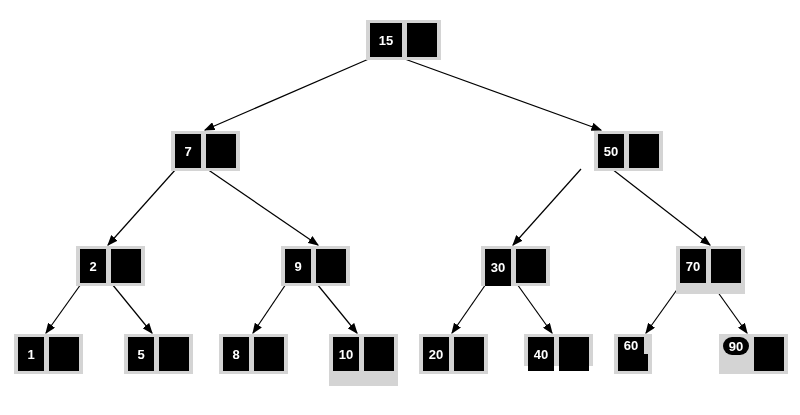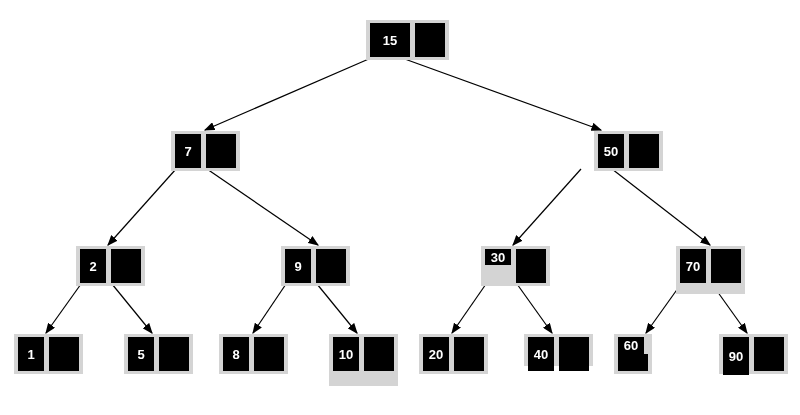--- a/index.html
+++ b/index.html
@@ -77,21 +77,21 @@
         <line x1="317" y1="284" x2="357" y2="333" stroke="#000000" stroke-width="1.2" marker-end="url(#arrowhead)"></line>
         <line x1="486" y1="284" x2="452" y2="333" stroke="#000000" stroke-width="1.2" marker-end="url(#arrowhead)"></line>
         <line x1="517" y1="284" x2="552" y2="333" stroke="#000000" stroke-width="1.2" marker-end="url(#arrowhead)"></line>
         <line x1="681" y1="284" x2="646" y2="333" stroke="#000000" stroke-width="1.2" marker-end="url(#arrowhead)"></line>
         <line x1="712" y1="284" x2="747" y2="333" stroke="#000000" stroke-width="1.2" marker-end="url(#arrowhead)"></line>
       </g>
   </svg>
 
   <div id="nodes-layer">
       <div class="tree-node" style="left: 366px; top: 20px; height: 40px;">
-        <div class="node-cell key-cell" style="width: 40px; height: 34px; text-align: right;">15</div>
+        <div class="node-cell key-cell" style="width: 32px; height: 34px; text-align: right;">15</div>
         <div class="cell-gap"></div>
         <div class="node-cell empty-cell" style="width: 30px; height: 34px;"></div>
       </div>
       <div class="tree-node" style="left: 171px; top: 131px; height: 40px;">
         <div class="node-cell key-cell" style="width: 26px; height: 34px;">7</div>
         <div class="cell-gap"></div>
         <div class="node-cell empty-cell" style="width: 30px; height: 34px;"></div>
       </div>
       <div class="tree-node" style="left: 576px; top: 131px; height: 40px; margin-left: 18px;">
         <div class="node-cell key-cell" style="width: 26px; height: 34px;">50</div>
@@ -102,21 +102,21 @@
         <div class="node-cell key-cell" style="width: 26px; height: 34px;">2</div>
         <div class="cell-gap"></div>
         <div class="node-cell empty-cell" style="width: 30px; height: 34px;"></div>
       </div>
       <div class="tree-node" style="left: 281px; top: 246px; height: 40px;">
         <div class="node-cell key-cell" style="width: 26px; height: 34px;">9</div>
         <div class="cell-gap"></div>
         <div class="node-cell empty-cell" style="width: 30px; height: 34px;"></div>
       </div>
       <div class="tree-node" style="left: 481px; top: 246px; height: 40px;">
-        <div class="node-cell key-cell" style="width: 26px; height: 16px;">30</div>
+        <div class="node-cell key-cell" style="width: 26px; height: 37px;">30</div>
         <div class="cell-gap"></div>
         <div class="node-cell empty-cell" style="width: 30px; height: 34px;"></div>
       </div>
       <div class="tree-node" style="left: 676px; top: 246px; height: 48px;">
         <div class="node-cell key-cell" style="width: 26px; height: 34px;">70</div>
         <div class="cell-gap"></div>
         <div class="node-cell empty-cell" style="width: 30px; height: 34px;"></div>
       </div>
       <div class="tree-node" style="left: 14px; top: 334px; height: 40px;">
         <div class="node-cell key-cell" style="width: 26px; height: 34px;">1</div>
@@ -147,19 +147,19 @@
         <div class="node-cell key-cell" style="width: 26px; height: 34px;">40</div>
         <div class="cell-gap"></div>
         <div class="node-cell empty-cell" style="width: 30px; height: 34px;"></div>
       </div>
       <div class="tree-node" style="left: 614px; top: 334px; height: 40px; flex-direction: column;">
         <div class="node-cell key-cell" style="width: 26px; height: 34px;">60</div>
         <div class="cell-gap"></div>
         <div class="node-cell empty-cell" style="width: 30px; height: 34px;"></div>
       </div>
       <div class="tree-node" style="left: 719px; top: 334px; height: 40px;">
-        <div class="node-cell key-cell" style="width: 26px; height: 38px;">90</div>
+        <div class="node-cell key-cell" style="width: 26px; height: 18px; border-radius: 13px;">90</div>
         <div class="cell-gap"></div>
         <div class="node-cell empty-cell" style="width: 30px; height: 34px;"></div>
       </div>
     </div>
 
 </div>
 
 </body></html>

